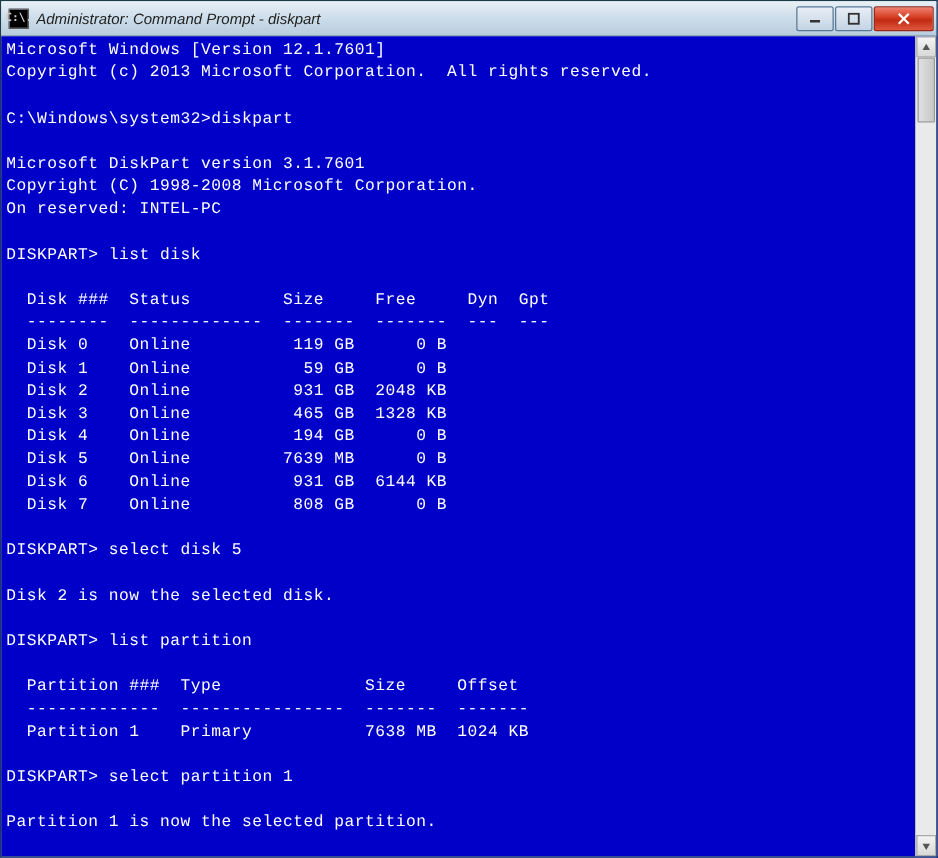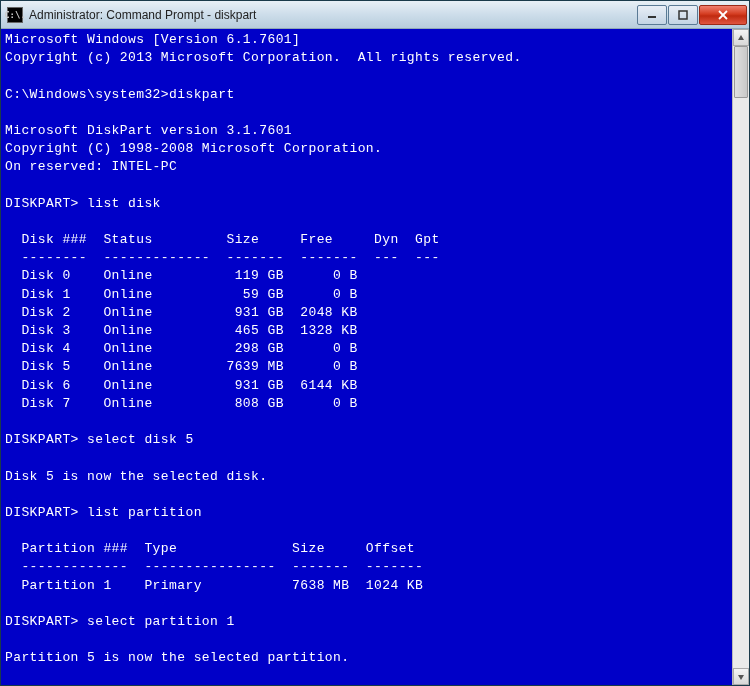--- a/index.html
+++ b/index.html
@@ -40,20 +40,21 @@
   color: #ccc;
   border: 1px solid #666;
   font-family: monospace;
 }
 .titlebar-text {
   flex: 1;
   font-size: 12px;
   color: #222;
   white-space: nowrap;
   overflow: hidden;
+  font-style: italic;
 }
 .window-controls {
   display: flex;
   gap: 1px;
 }
 .ctrl-btn {
   width: 30px;
   height: 20px;
   border: 1px solid #5a7a95;
   background: linear-gradient(to bottom, #e8eef6, #c4d4e4);
@@ -142,55 +143,55 @@
       <div class="ctrl-btn close">
         <svg width="12" height="10">
             <line x1="2" y1="1" x2="10" y2="9" stroke="#fff" stroke-width="1.8"></line>
             <line x1="10" y1="1" x2="2" y2="9" stroke="#fff" stroke-width="1.8"></line>
           </svg>
       </div>
     </div>
   </div>
 
   <div class="console-area">
-<div class="console-text"><span>Microsoft Windows [Version 6.1.7601]</span>
+<div class="console-text"><span>Microsoft Windows [Version 12.1.7601]</span>
 <span>Copyright (c) 2013 Microsoft Corporation.  All rights reserved.</span>
 
 <span>C:\Windows\system32&gt;diskpart</span>
 
 <span>Microsoft DiskPart version 3.1.7601</span>
 <span>Copyright (C) 1998-2008 Microsoft Corporation.</span>
 <span>On reserved: INTEL-PC</span>
 
 <span>DISKPART&gt; list disk</span>
 
 <span>  Disk ###  Status         Size     Free     Dyn  Gpt</span>
 <span>  --------  -------------  -------  -------  ---  ---</span>
 <span>  Disk 0    Online          119 GB      0 B</span>
 <span>  Disk 1    Online           59 GB      0 B</span>
 <span>  Disk 2    Online          931 GB  2048 KB</span>
 <span>  Disk 3    Online          465 GB  1328 KB</span>
-<span>  Disk 4    Online          298 GB      0 B</span>
+<span>  Disk 4    Online          194 GB      0 B</span>
 <span>  Disk 5    Online         7639 MB      0 B</span>
 <span>  Disk 6    Online          931 GB  6144 KB</span>
 <span>  Disk 7    Online          808 GB      0 B</span>
 
 <span>DISKPART&gt; select disk 5</span>
 
-<span>Disk 5 is now the selected disk.</span>
+<span>Disk 2 is now the selected disk.</span>
 
 <span>DISKPART&gt; list partition</span>
 
 <span>  Partition ###  Type              Size     Offset</span>
 <span>  -------------  ----------------  -------  -------</span>
 <span>  Partition 1    Primary           7638 MB  1024 KB</span>
 
 <span>DISKPART&gt; select partition 1</span>
 
-<span>Partition 5 is now the selected partition.</span>
+<span>Partition 1 is now the selected partition.</span>
 
 
 
 
 
 
 
 
 
 

